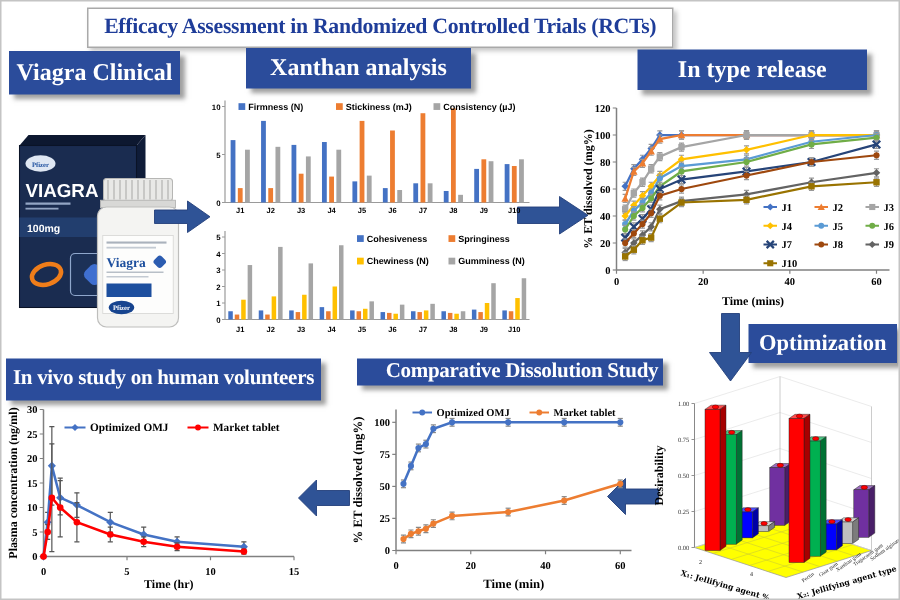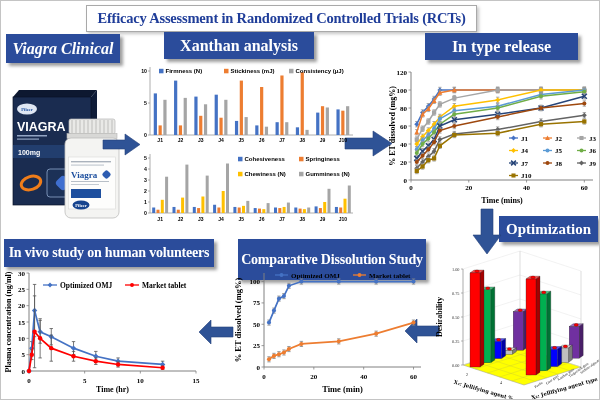--- a/index.html
+++ b/index.html
@@ -1,33 +1,33 @@
 <!DOCTYPE html>
 <html><head>
 <meta charset="utf-8">
 <style>
   html,body{margin:0;padding:0;background:#fff;}
   #app{position:relative;width:600px;height:400px;background:#fff;border:1px solid #c4c4c4;box-sizing:border-box;overflow:hidden;font-family:"Liberation Serif",serif;}
   .hdr{position:absolute;background:#2b4c9b;color:#fff;font-weight:bold;text-align:center;font-family:"Liberation Serif",serif;box-shadow:3px 3px 3px rgba(80,80,80,.55);display:flex;align-items:center;justify-content:center;white-space:nowrap;}
-  #title{position:absolute;left:57px;top:4px;width:389px;height:25px;background:#fff;border:1px solid #a9a9a9;box-shadow:2px 2px 3px rgba(130,130,130,.45);color:#1f3d99;font:bold 14.5px "Liberation Serif",serif;letter-spacing:-0.2px;display:flex;align-items:center;justify-content:center;white-space:nowrap;margin-left:28px;}
+  #title{position:absolute;left:57px;top:4px;width:389px;height:25px;background:#fff;border:1px solid #a9a9a9;box-shadow:2px 2px 3px rgba(130,130,130,.45);color:#1f3d99;font:bold 14.5px "Liberation Serif",serif;letter-spacing:-0.2px;display:flex;align-items:center;justify-content:center;white-space:nowrap;}
   svg{position:absolute;overflow:visible;}
   .arrow{fill:#2f5396;stroke:#24407a;stroke-width:0.6;}
 </style>
 </head>
 <body>
 
 <div id="app">
   <div id="title">Efficacy Assessment in Randomized Controlled Trials (RCTs)</div>
 
-  <div class="hdr" style="left:5px;top:33px;width:114px;height:29px;font-size:16px;font-style:italic;">Viagra Clinical</div>
+  <div class="hdr" style="left:5px;top:33px;width:114px;height:29px;font-size:16px;">Viagra Clinical</div>
   <div class="hdr" style="left:163px;top:31px;width:150px;height:27px;font-size:16px;">Xanthan analysis</div>
   <div class="hdr" style="left:424px;top:32px;width:153px;height:27px;font-size:16px;">In type release</div>
   <div class="hdr" style="left:498px;top:215px;width:99px;height:26px;font-size:15px;text-align:right;">Optimization</div>
   <div class="hdr" style="left:3px;top:238px;width:210px;height:28px;font-size:14px;letter-spacing:-0.2px;">In vivo study on human volunteers</div>
-  <div class="hdr" style="left:237px;top:238px;width:188px;height:41px;font-size:14px;letter-spacing:-0.2px;">Comparative Dissolution Study</div>
+  <div class="hdr" style="left:237px;top:238px;width:188px;height:18px;font-size:14px;letter-spacing:-0.2px;padding-left:16px;">Comparative Dissolution Study</div>
 
   <svg id="product" style="left:4px;top:84px;" width="132" height="136">
     <g>
       <polygon points="8,12 86,12 92,5 14,5" fill="#0d1830"></polygon>
       <polygon points="86,12 92,5 92,114 86,120" fill="#0f1c38"></polygon>
       <rect x="8" y="12" width="78" height="108" fill="#1a2c50" stroke="#0a1326" stroke-width="0.7"></rect>
       <ellipse cx="22" cy="24" rx="10" ry="5.5" fill="#dfe7f3"></ellipse>
       <text x="22" y="26" font-size="4.5" font-weight="bold" fill="#1d4f9e" text-anchor="middle">Pfizer</text>
       <text x="12" y="46" font-size="12.5" font-weight="bold" fill="#ffffff" font-family="'Liberation Sans',sans-serif">VIAGRA</text>
       <rect x="12" y="50" width="30" height="1.5" fill="#93a5c4"></rect>

